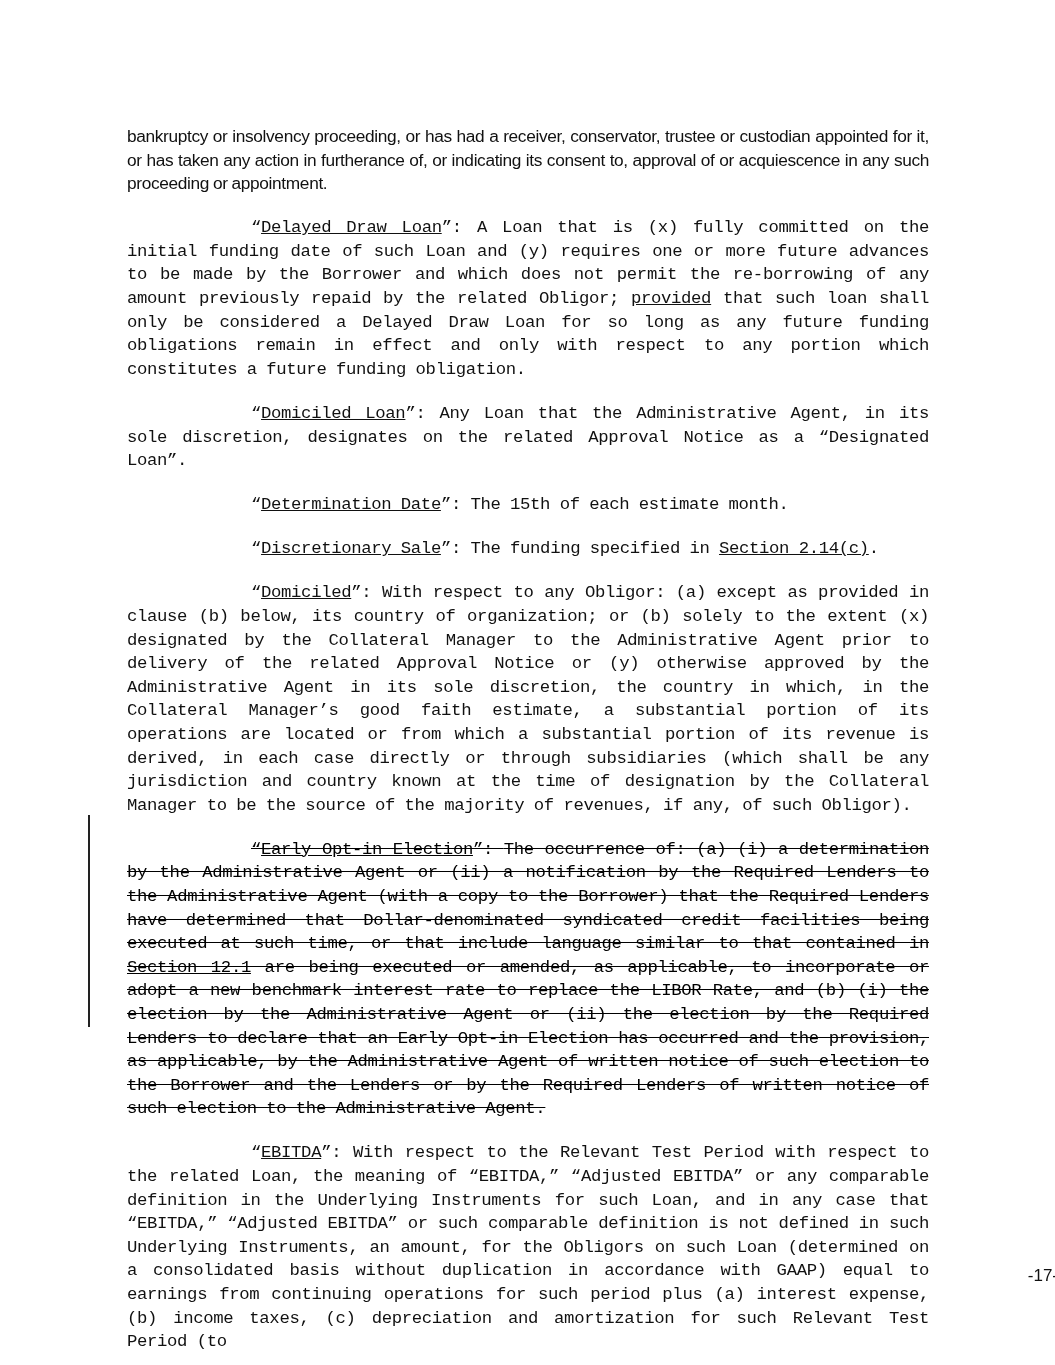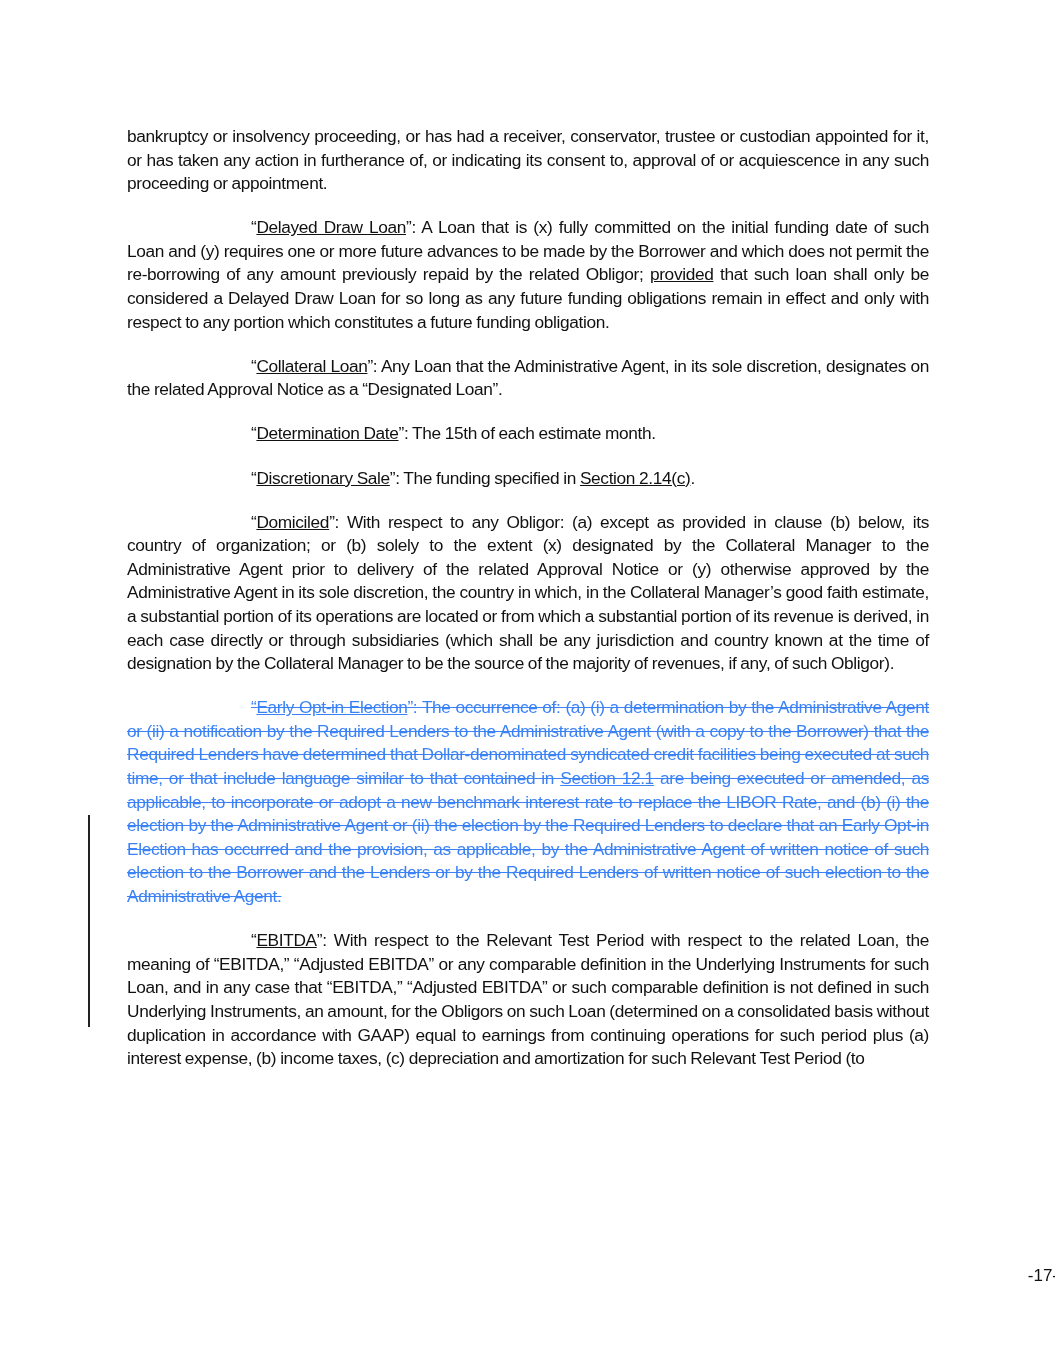--- a/index.html
+++ b/index.html
@@ -7,24 +7,24 @@
   .page {
     position: absolute; left: 3px; top: 0; width: 1055px; height: 1070px; background: #fff;
   }
   .content {
     position: absolute; left: 124px; top: 125px; width: 802px;
     font-family: "Liberation Sans", sans-serif;
     font-size: 17.3px; line-height: 23.6px; color: #111;
     letter-spacing: -0.35px; word-spacing: -0.5px;
   }
   .para { margin: 0 0 20.5px 0; text-align: justify; }
-  .para.indent { text-indent: 124px; }
+  .para.indent { text-indent: 124px; font-family: Liberation Mono, monospace; }
   .term { text-decoration: underline; }
   .ref { text-decoration: underline; }
-  .deleted { color: #3b82f6; text-decoration: line-through; }
+  .deleted { color: #000000; text-decoration: line-through; }
   .deleted .term, .deleted .ref { text-decoration: underline line-through; }
   .change-bar {
     position: absolute; left: 85px; top: 815px; width: 1.5px; height: 212px; background: #222;
   }
   .page-number {
     position: absolute; left: 0; width: 1055px; top: 1266px; text-align: right;
     font-family: "Liberation Sans", sans-serif; font-size: 17px; color: #111;
   }
 </style>
 </head>
@@ -35,21 +35,21 @@
 
     <p class="para">
       <span>bankruptcy or insolvency proceeding, or has had a receiver, conservator, trustee or custodian appointed for it, or has taken any action in furtherance of, or indicating its consent to, approval of or acquiescence in any such proceeding or appointment.</span>
     </p>
 
     <p class="para indent">
       <span>“</span><span class="term">Delayed Draw Loan</span><span>”:  </span><span>A Loan that is (x) fully committed on the initial funding date of such Loan and (y) requires one or more future advances to be made by the Borrower and which does not permit the re-borrowing of any amount previously repaid by the related Obligor; </span><span class="ref">provided</span><span> that such loan shall only be considered a Delayed Draw Loan for so long as any future funding obligations remain in effect and only with respect to any portion which constitutes a future funding obligation.</span>
     </p>
 
     <p class="para indent">
-      <span>“</span><span class="term">Collateral Loan</span><span>”:   </span><span>Any Loan that the Administrative Agent, in its sole discretion, designates on the related Approval Notice as a “Designated Loan”.</span>
+      <span>“</span><span class="term">Domiciled Loan</span><span>”:   </span><span>Any Loan that the Administrative Agent, in its sole discretion, designates on the related Approval Notice as a “Designated Loan”.</span>
     </p>
 
     <p class="para indent">
       <span>“</span><span class="term">Determination Date</span><span>”:  </span><span>The 15th of each estimate month.</span>
     </p>
 
     <p class="para indent">
       <span>“</span><span class="term">Discretionary Sale</span><span>”:  </span><span>The funding specified in </span><span class="ref">Section 2.14(c)</span><span>.</span>
     </p>
 

